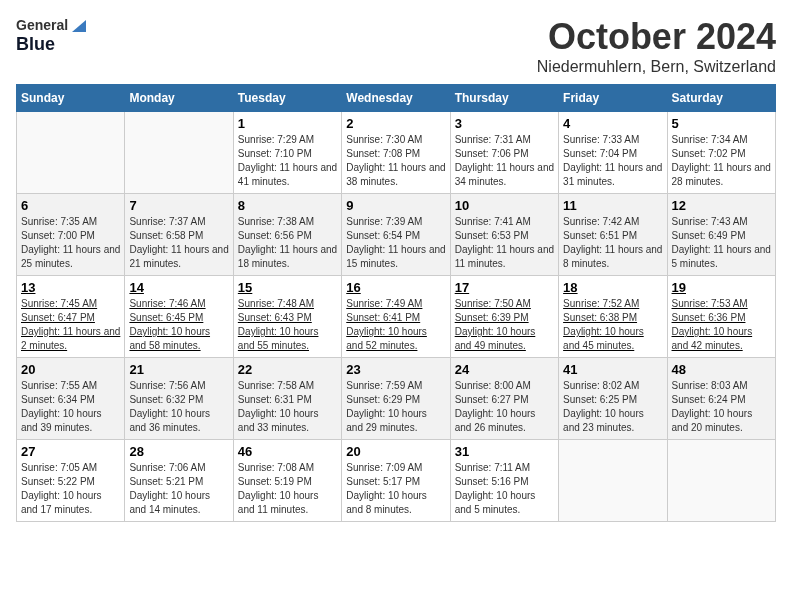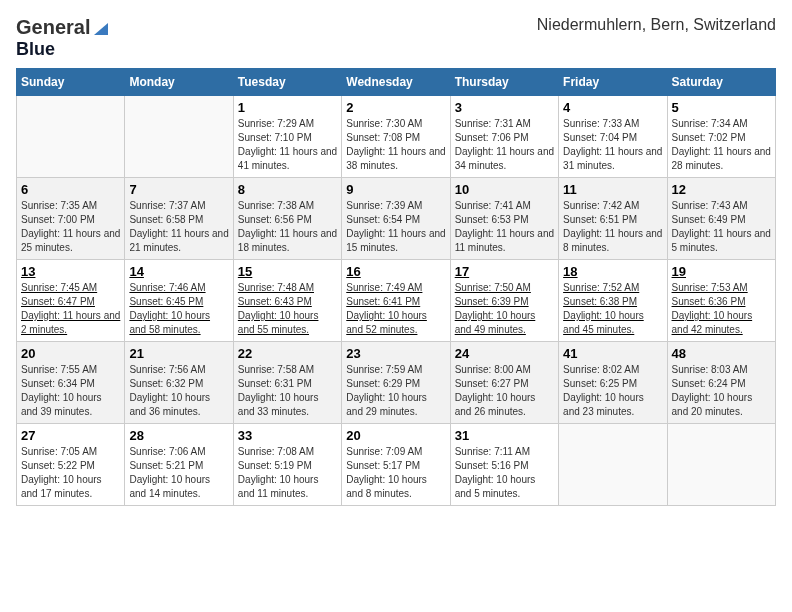--- a/index.html
+++ b/index.html
@@ -74,28 +74,29 @@
       background-color: #ffffff;
     }
     thead tr th { background-color: #2e6da4; }
   </style>
 </head>
 <body>
 
 <div class="header-area">
   <div class="logo">
     <div style="display:flex;align-items:center;">
-      <span style="font-size:20px;font-weight:bold;color:#333;">General</span>
+      <span style="font-size:14px;font-weight:bold;color:#333;">General</span>
       <svg width="18" height="18" viewBox="0 0 18 18" style="margin:0 2px;">
         <polygon points="2,16 16,16 16,4" fill="#3a7abf"></polygon>
       </svg>
     </div>
     <span style="font-size:18px;font-weight:bold;color:#0f172a;">Blue</span>
   </div>
   <div class="title-area">
+    <div class="month-title">October 2024</div>
     <div class="location-title">Niedermuhlern, Bern, Switzerland</div>
   </div>
 </div>
 
 <table>
   <thead>
     <tr>
     <th>Sunday</th>
         <th>Monday</th>
         <th>Tuesday</th>
@@ -223,21 +224,21 @@
       <tr style="background-color: #f9a8d4;">
         <td>
           <div class="day-num">27</div>
           <div class="day-info">Sunrise: 7:05 AM<br>Sunset: 5:22 PM<br>Daylight: 10 hours and 17 minutes.</div>
         </td>
         <td>
           <div class="day-num">28</div>
           <div class="day-info">Sunrise: 7:06 AM<br>Sunset: 5:21 PM<br>Daylight: 10 hours and 14 minutes.</div>
         </td>
         <td>
-          <div class="day-num">33</div>
+          <div class="day-num">46</div>
           <div class="day-info">Sunrise: 7:08 AM<br>Sunset: 5:19 PM<br>Daylight: 10 hours and 11 minutes.</div>
         </td>
         <td>
           <div class="day-num">20</div>
           <div class="day-info">Sunrise: 7:09 AM<br>Sunset: 5:17 PM<br>Daylight: 10 hours and 8 minutes.</div>
         </td>
         <td>
           <div class="day-num">31</div>
           <div class="day-info">Sunrise: 7:11 AM<br>Sunset: 5:16 PM<br>Daylight: 10 hours and 5 minutes.</div>
         </td>

